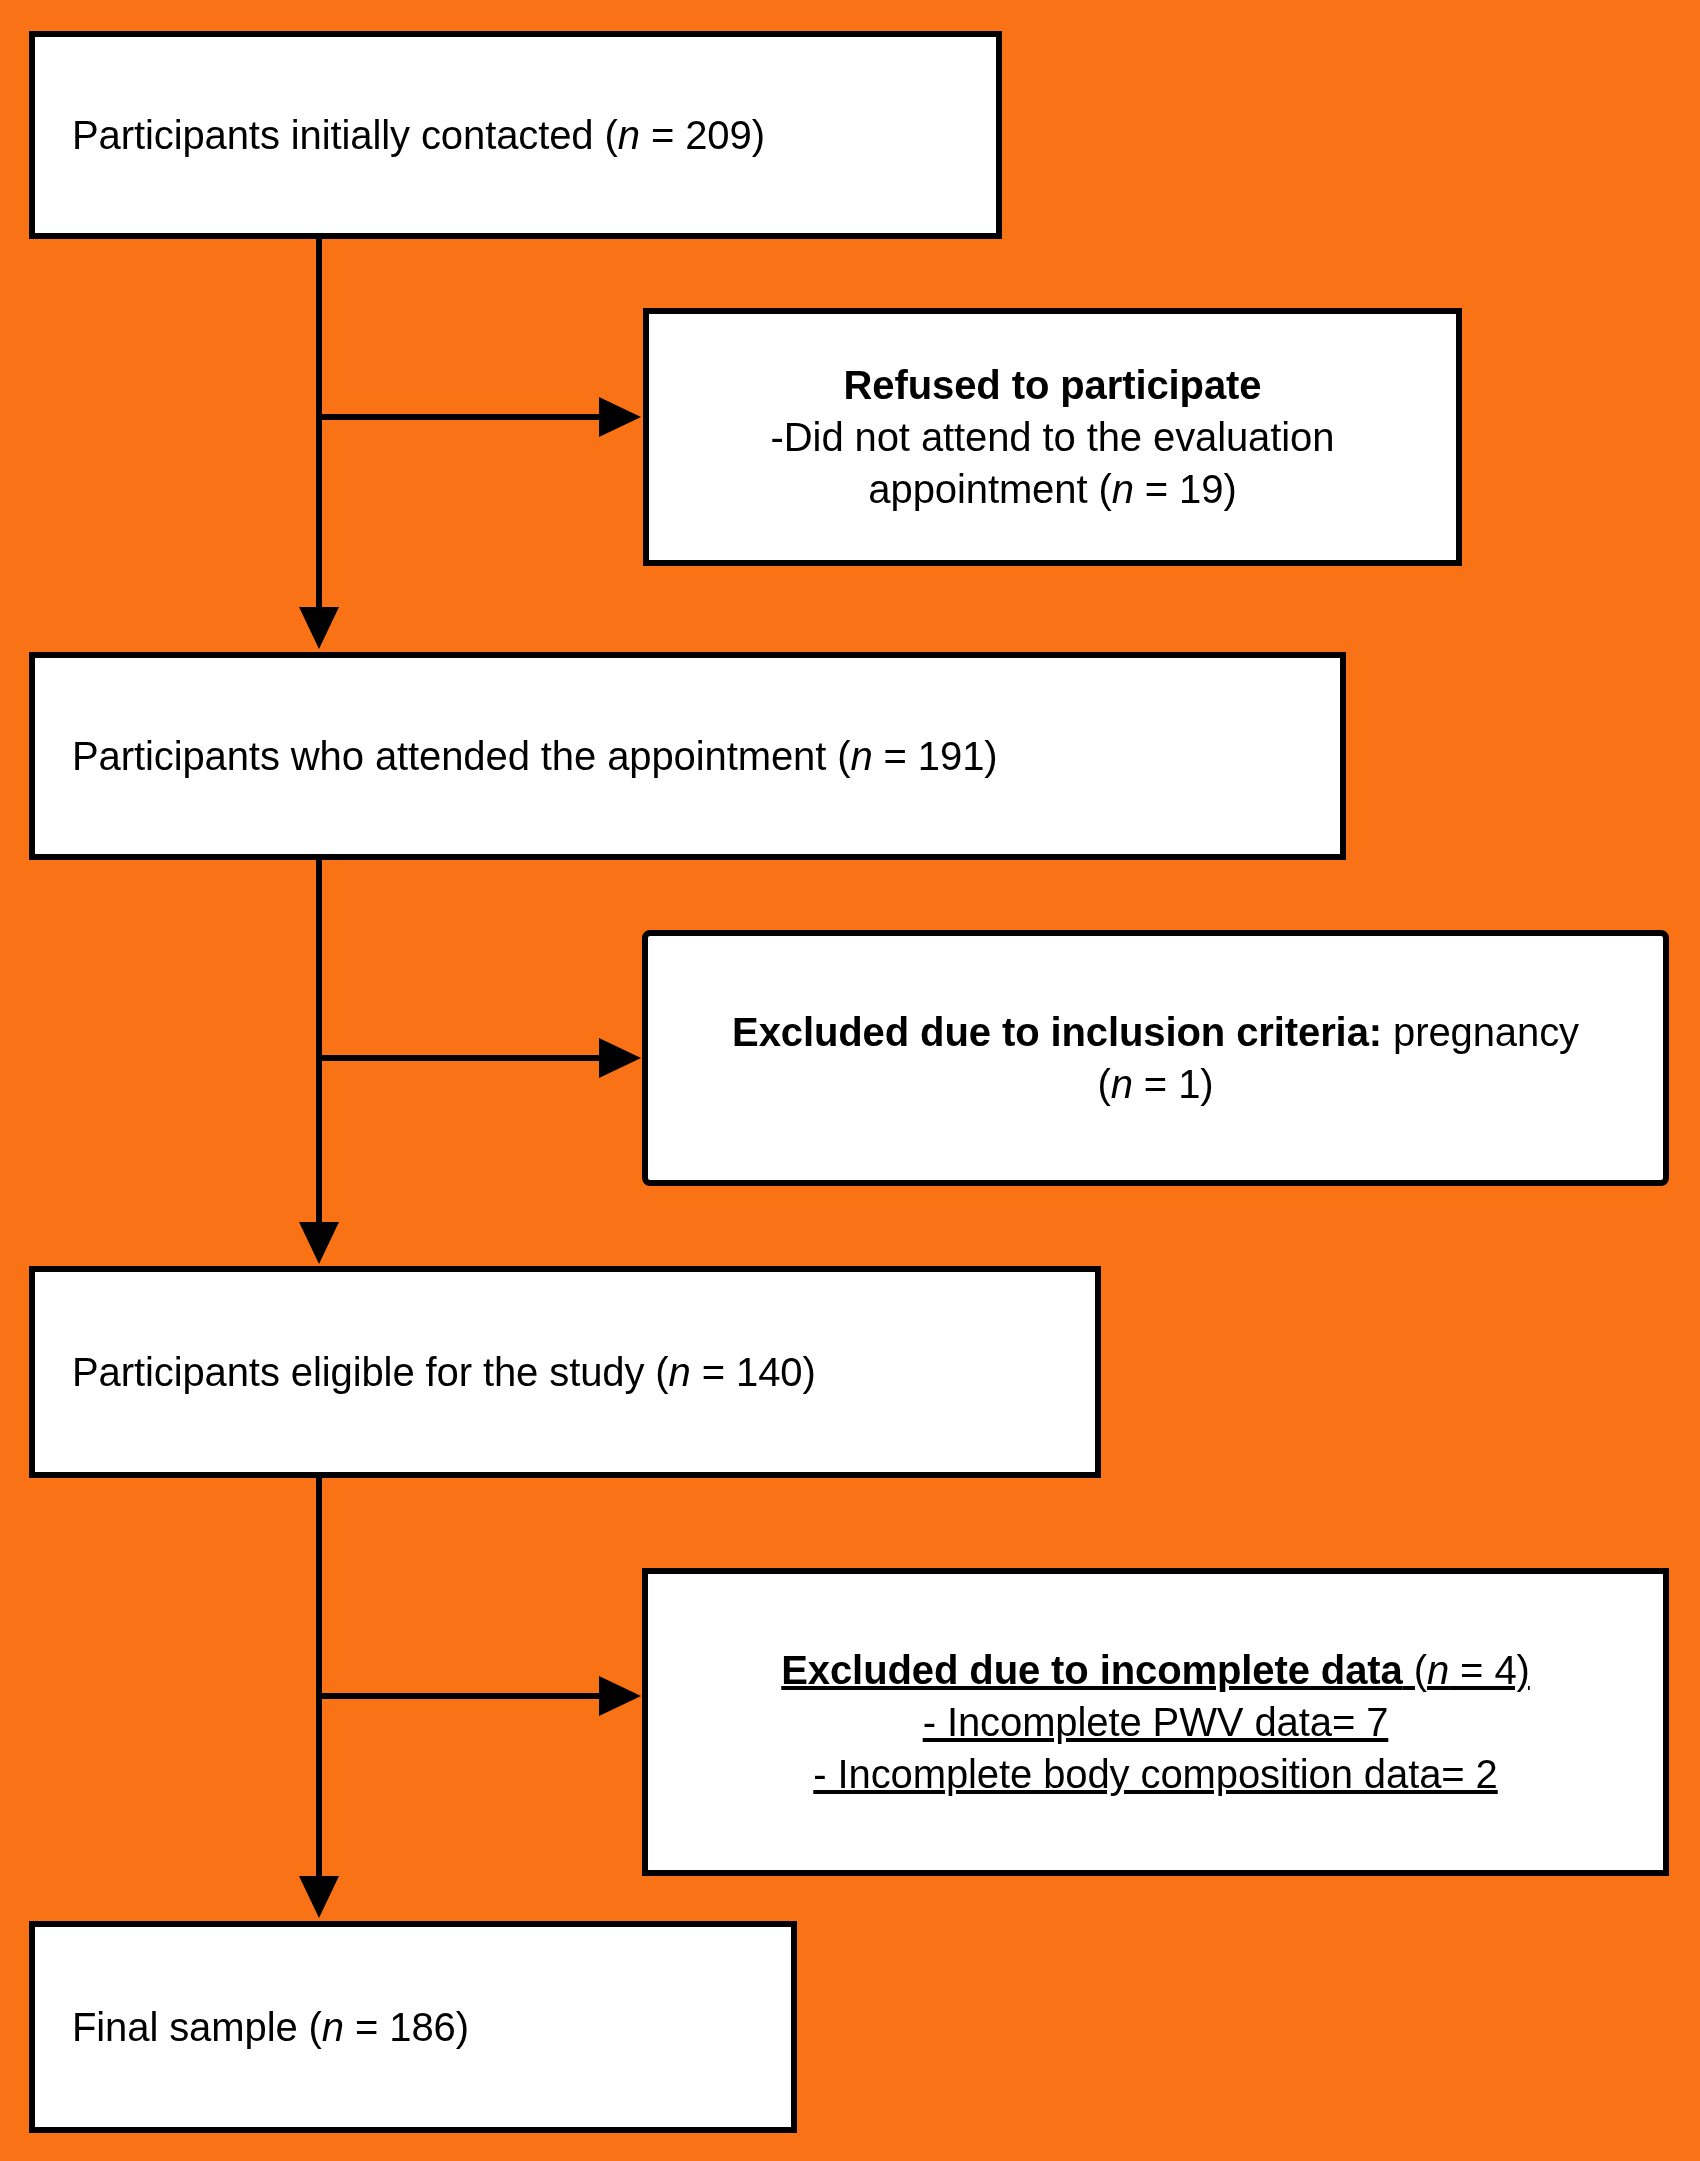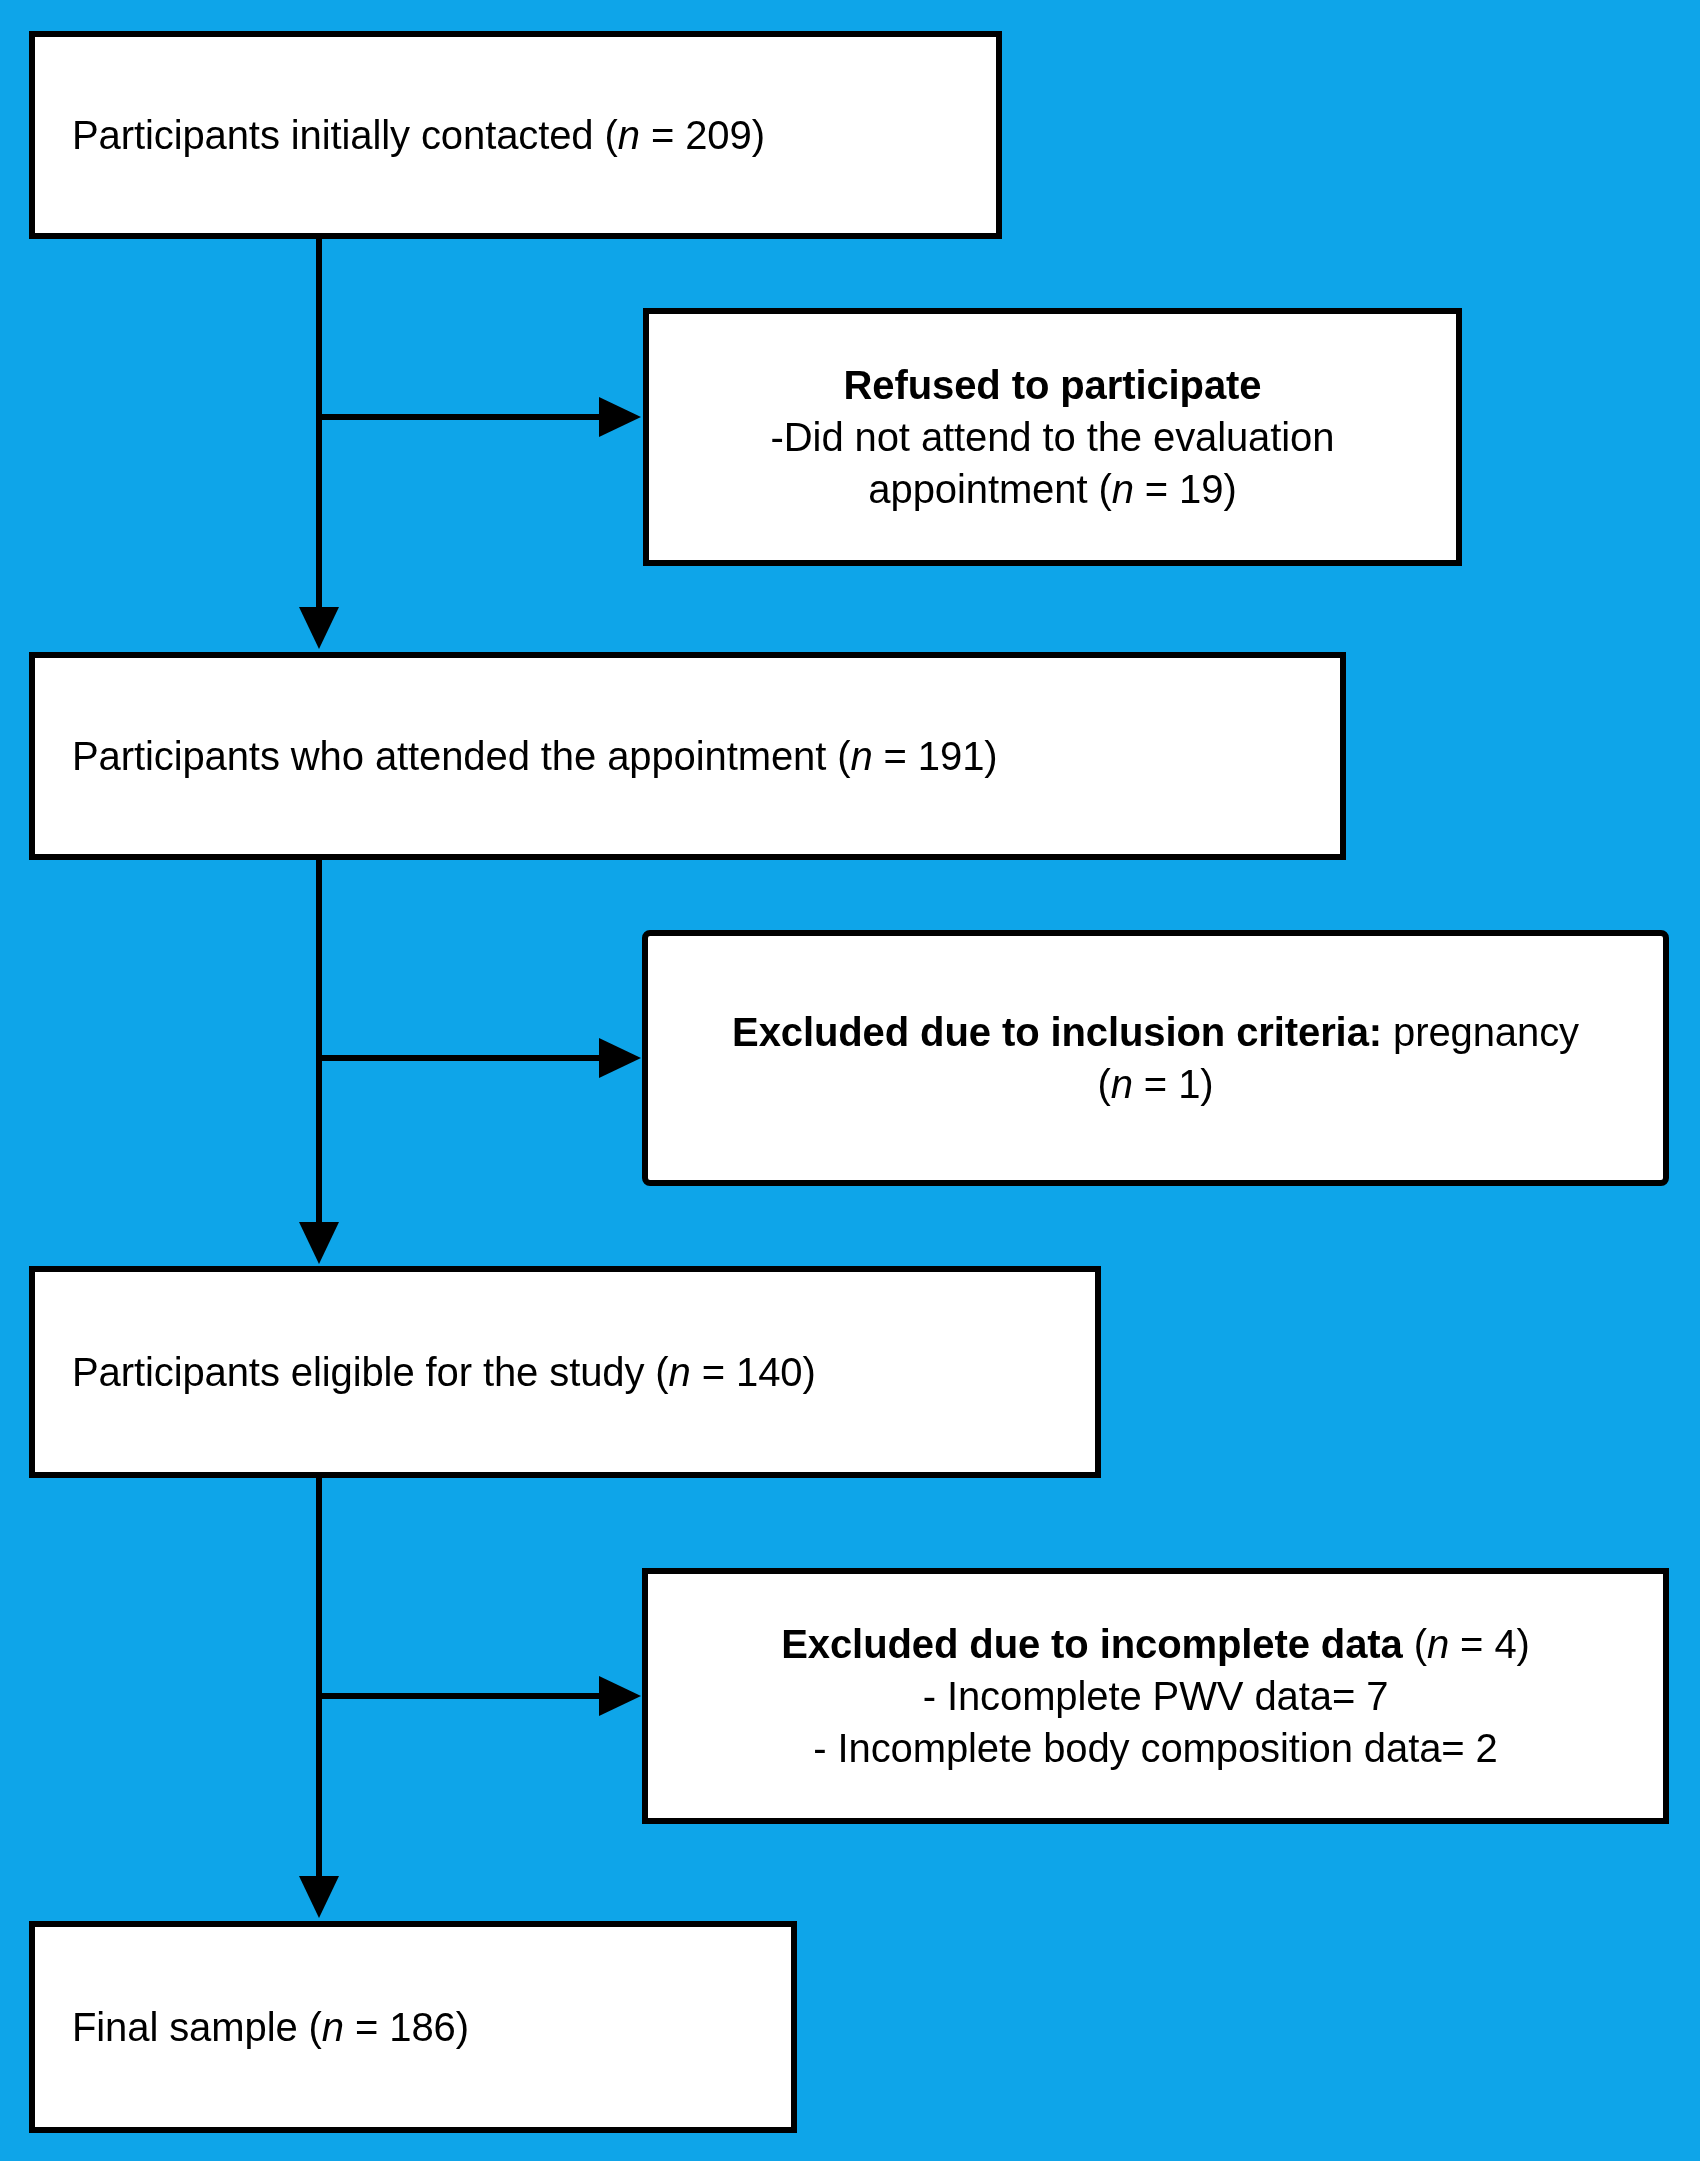--- a/index.html
+++ b/index.html
@@ -5,21 +5,21 @@
 <style>
   html, body {
     margin: 0;
     padding: 0;
     background: #ffffff;
   }
   #canvas {
     position: relative;
     width: 1701px;
     height: 2161px;
-    background: #0ea5e9;
+    background: #f97316;
     font-family: "Liberation Sans", "DejaVu Sans", sans-serif;
     overflow: hidden;
   }
   .node {
     position: absolute;
     box-sizing: border-box;
     border: 6.1px solid #000000;
     background: #ffffff;
     display: flex;
     align-items: center;
@@ -104,21 +104,21 @@
   <div class="node main" style="left:29px; top:1266px; width:1072px; height:212px;">
     <span class="label"><span>Participants eligible for the study (</span><span class="ital">n</span><span> = 140)</span></span>
   </div>
 
   <div class="line vline" style="left:316px; top:1478px; width:6.1px; height:401px;"></div>
   <div class="arrow-down" style="left:299px; top:1876px;"></div>
 
   <div class="line hline" style="left:316px; top:1693px; width:287px; height:6.1px;"></div>
   <div class="arrow-right" style="left:599px; top:1676px;"></div>
 
-  <div class="node side" style="left:642px; top:1568px; width:1027px; height:256px;">
+  <div class="node side" style="left:642px; top:1568px; width:1027px; height:308px;text-decoration:underline;">
     <span class="label"><span class="bold">Excluded due to incomplete data</span><span> (</span><span class="ital">n</span><span> = 4)</span><br><span>- Incomplete PWV data= 7</span><br><span>- Incomplete body composition data= 2</span></span>
   </div>
 
   <div class="node main" style="left:29px; top:1921px; width:768px; height:212px;">
     <span class="label"><span>Final sample (</span><span class="ital">n</span><span> = 186)</span></span>
   </div>
 
 </div>
 
 

